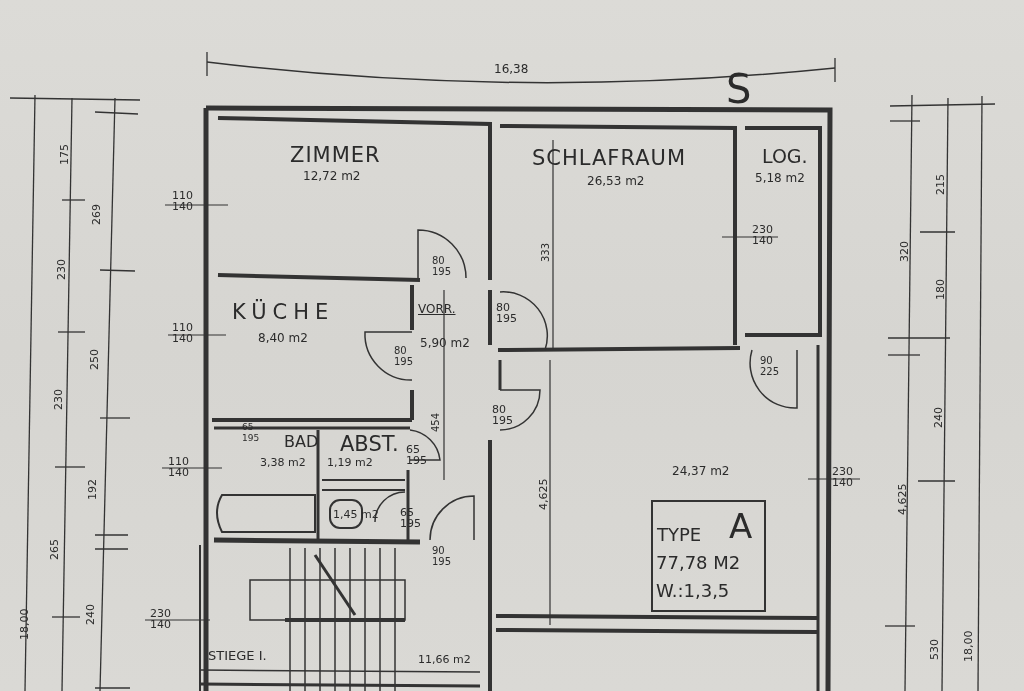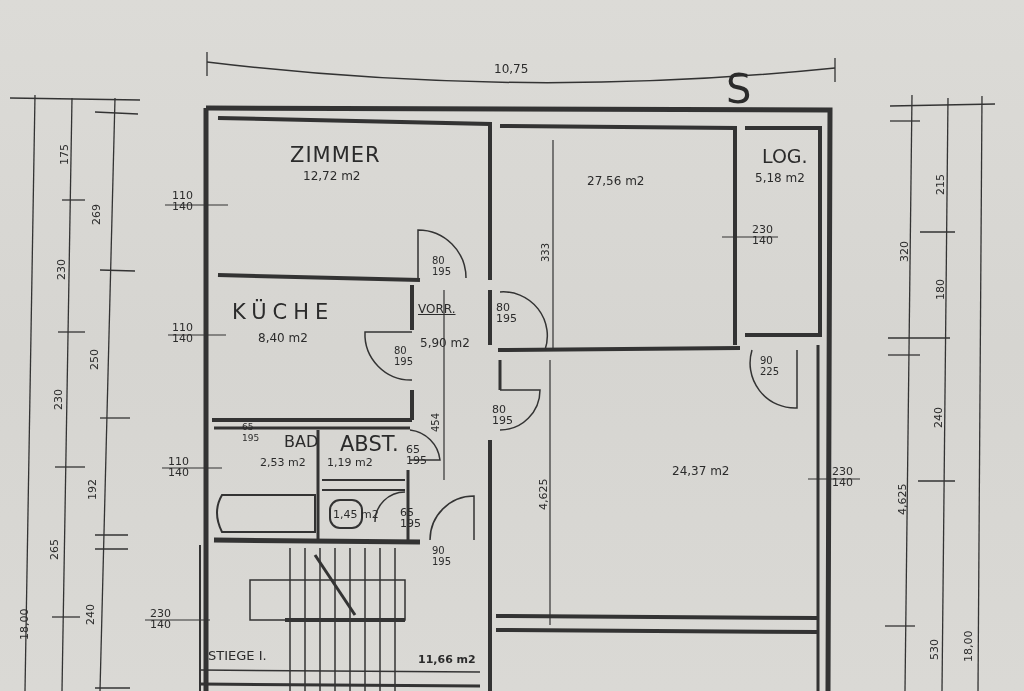--- a/index.html
+++ b/index.html
@@ -125,49 +125,56 @@
       <line x1="168" y1="335" x2="226" y2="335"></line>
       <line x1="162" y1="468" x2="222" y2="468"></line>
       <line x1="145" y1="620" x2="210" y2="620"></line>
       <line x1="722" y1="237" x2="778" y2="237"></line>
       <line x1="808" y1="479" x2="860" y2="479"></line>
     </g>
   </g>
 </svg>
 
 <div class="lbl" style="left:726px;top:66px;font-size:40px;">S</div>
-<div class="lbl" style="left:494px;top:62px;font-size:12px;">10,75</div>
+<div class="lbl" style="left:494px;top:62px;font-size:12px;">16,38</div>
 
 <div class="lbl room" style="left:290px;top:143px;">ZIMMER</div>
 <div class="lbl area" style="left:303px;top:169px;">12,72 m2</div>
 
-<div class="lbl area" style="left:587px;top:174px;">27,56 m2</div>
+<div class="lbl room" style="left:532px;top:146px;">SCHLAFRAUM</div>
+<div class="lbl area" style="left:587px;top:174px;">26,53 m2</div>
 
 <div class="lbl" style="left:762px;top:145px;font-size:19px;">LOG.</div>
 <div class="lbl area" style="left:755px;top:171px;">5,18 m2</div>
 
 <div class="lbl room" style="left:232px;top:300px;letter-spacing:6px;">KÜCHE</div>
 <div class="lbl area" style="left:258px;top:331px;">8,40 m2</div>
 
 <div class="lbl" style="left:418px;top:302px;font-size:12px;text-decoration:underline;">VORR.</div>
 <div class="lbl area" style="left:420px;top:336px;">5,90 m2</div>
 
 <div class="lbl" style="left:284px;top:432px;font-size:16px;">BAD</div>
-<div class="lbl" style="left:260px;top:456px;font-size:11px;">2,53 m2</div>
+<div class="lbl" style="left:260px;top:456px;font-size:11px;">3,38 m2</div>
 
 <div class="lbl" style="left:340px;top:432px;font-size:21px;">ABST.</div>
 <div class="lbl" style="left:327px;top:456px;font-size:11px;">1,19 m2</div>
 
 <div class="lbl" style="left:333px;top:508px;font-size:11px;">1,45 m2</div>
 
 <div class="lbl area" style="left:672px;top:464px;">24,37 m2</div>
 
 <div class="lbl" style="left:208px;top:648px;font-size:13px;">STIEGE I.</div>
-<div class="lbl" style="left:418px;top:653px;font-size:11px;font-weight:bold;">11,66 m2</div>
-
+<div class="lbl" style="left:418px;top:653px;font-size:11px;">11,66 m2</div>
+
+<div class="typebox">
+  <div class="lbl" style="left:4px;top:22px;font-size:18px;">TYPE</div>
+  <div class="lbl" style="left:76px;top:4px;font-size:34px;">A</div>
+  <div class="lbl" style="left:3px;top:50px;font-size:18px;">77,78 M2</div>
+  <div class="lbl" style="left:3px;top:78px;font-size:18px;">W.:1,3,5</div>
+</div>
 
 <div class="lbl small" style="left:172px;top:190px;"><span>110</span><br><span>140</span></div>
 <div class="lbl small" style="left:172px;top:322px;"><span>110</span><br><span>140</span></div>
 <div class="lbl small" style="left:168px;top:456px;"><span>110</span><br><span>140</span></div>
 <div class="lbl small" style="left:150px;top:608px;"><span>230</span><br><span>140</span></div>
 <div class="lbl small" style="left:752px;top:224px;"><span>230</span><br><span>140</span></div>
 <div class="lbl small" style="left:832px;top:466px;"><span>230</span><br><span>140</span></div>
 
 <div class="lbl small" style="left:496px;top:302px;"><span>80</span><br><span>195</span></div>
 <div class="lbl small" style="left:394px;top:345px;font-size:10px;"><span>80</span><br><span>195</span></div>

